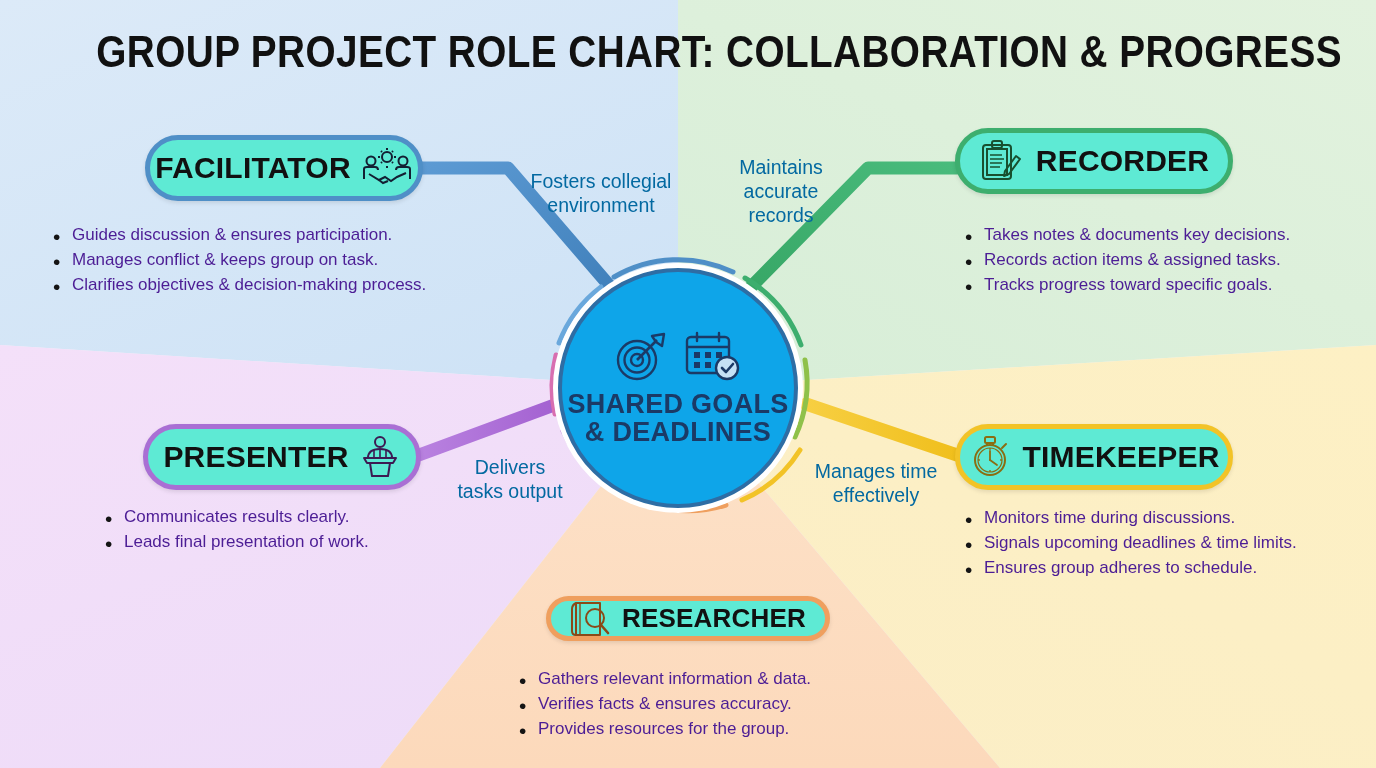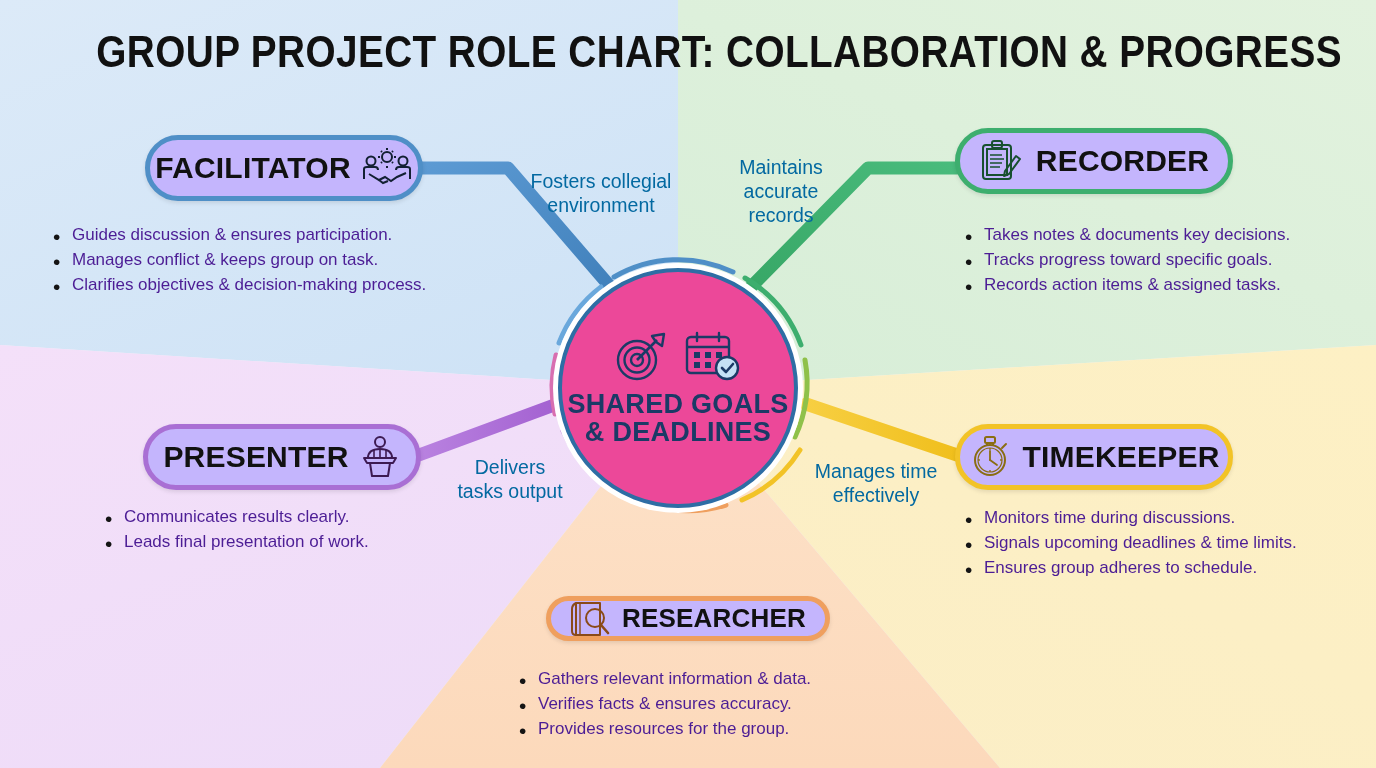--- a/index.html
+++ b/index.html
@@ -30,37 +30,37 @@
   }
 
   
   #links { position:absolute; inset:0; z-index:1; }
 
   
   .hub {
     position:absolute; z-index:4;
     left:558px; top:268px; width:240px; height:240px;
     border-radius:50%;
-    background:#ec4899;
+    background:#0ea5e9;
     border:4px solid #2e6da4;
     box-shadow:0 0 0 5px #ffffff;
     display:flex; flex-direction:column;
     align-items:center; justify-content:center;
   }
   .hub-icons { display:flex; gap:12px; align-items:center; margin-bottom:6px; }
   .hub-text {
     font-family:"Liberation Sans Narrow","Liberation Sans", sans-serif;
     font-weight:bold; font-size:27px; line-height:1.04;
     color:#1b3a66; text-align:center; letter-spacing:0.3px;
   }
 
   
   .pill {
     position:absolute; z-index:5;
-    background:#c4b5fd;
+    background:#5eead4;
     border-radius:40px;
     display:flex; align-items:center; justify-content:center;
     gap:10px;
     height:66px;
     box-shadow:0 2px 4px rgba(0,0,0,0.10);
   }
   .pill .label {
     font-family:"Liberation Sans Narrow","Liberation Sans", sans-serif;
     font-weight:bold; font-size:30px; color:#111111;
     letter-spacing:0.2px; white-space:nowrap;
@@ -276,22 +276,22 @@
     </span>
     <span class="label">RECORDER</span>
   </div>
   <div class="caption" id="cap-recorder">
     <div>Maintains</div>
     <div>accurate</div>
     <div>records</div>
   </div>
   <ul class="bullets" id="b-recorder">
     <li>Takes notes &amp; documents key decisions.</li>
+    <li>Records action items &amp; assigned tasks.</li>
     <li>Tracks progress toward specific goals.</li>
-    <li>Records action items &amp; assigned tasks.</li>
   </ul>
 
   <div class="pill" id="pill-presenter">
     <span class="label">PRESENTER</span>
     <span class="ico">
       <svg width="42" height="44" viewBox="0 0 42 44">
         <g fill="none" stroke="#3c1a52" stroke-width="2">
           <circle cx="21" cy="7" r="5"></circle>
           <path d="M 9 23 Q 9 14 21 14 Q 33 14 33 23 Z"></path>
           <path d="M 15 15 L 15 23 M 21 14 L 21 23 M 27 15 L 27 23" stroke-width="1.6"></path>

